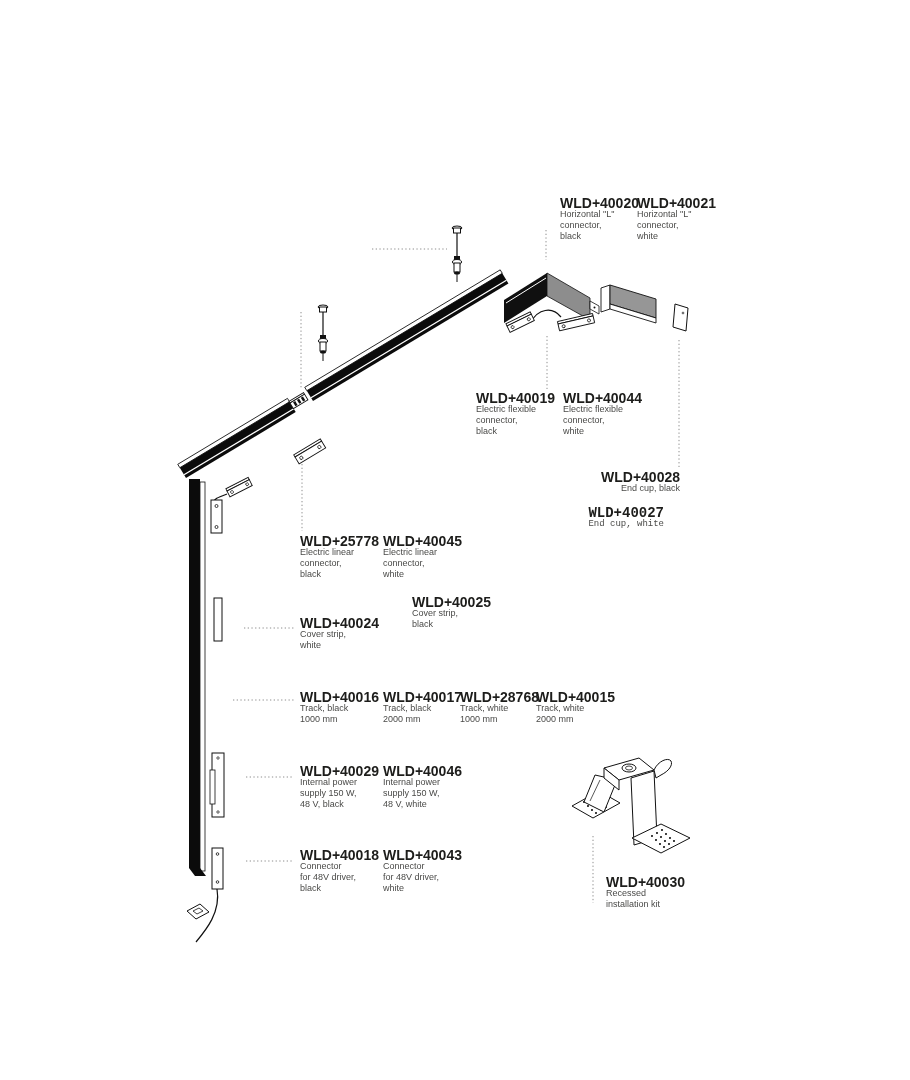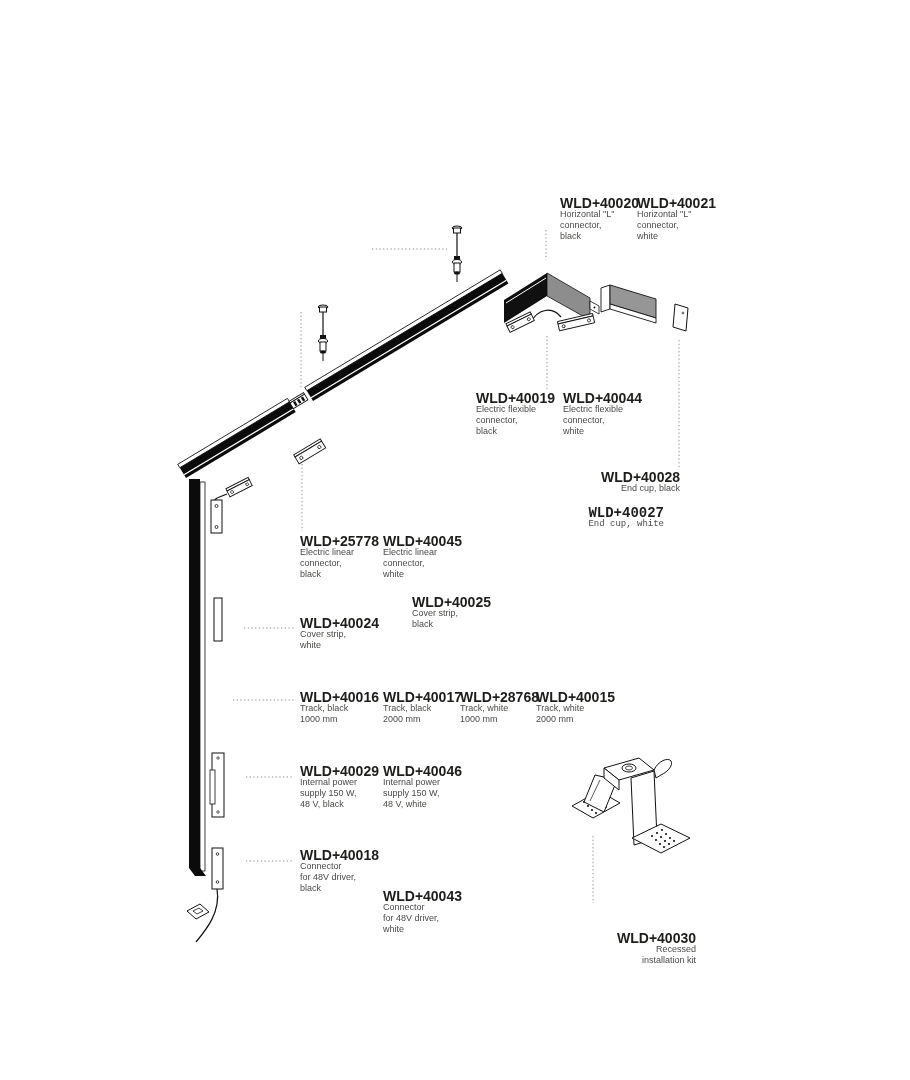--- a/index.html
+++ b/index.html
@@ -286,25 +286,25 @@
     <div class="desc">Internal power
 supply 150 W,
 48 V, white</div>
   </div>
   <div class="label" style="left:300px;top:849px;width:85px;">
     <div class="code">WLD+40018</div>
     <div class="desc">Connector
 for 48V driver,
 black</div>
   </div>
-  <div class="label" style="left:383px;top:849px;width:85px;margin-top:41px;">
+  <div class="label" style="left:383px;top:849px;width:85px;">
     <div class="code">WLD+40043</div>
     <div class="desc">Connector
 for 48V driver,
 white</div>
   </div>
-  <div class="label" style="left:606px;top:932px;width:90px;text-align:right;">
+  <div class="label" style="left:606px;top:876px;width:90px;">
     <div class="code">WLD+40030</div>
     <div class="desc">Recessed
 installation kit</div>
   </div>
 
 </div>
 
 </body></html>

